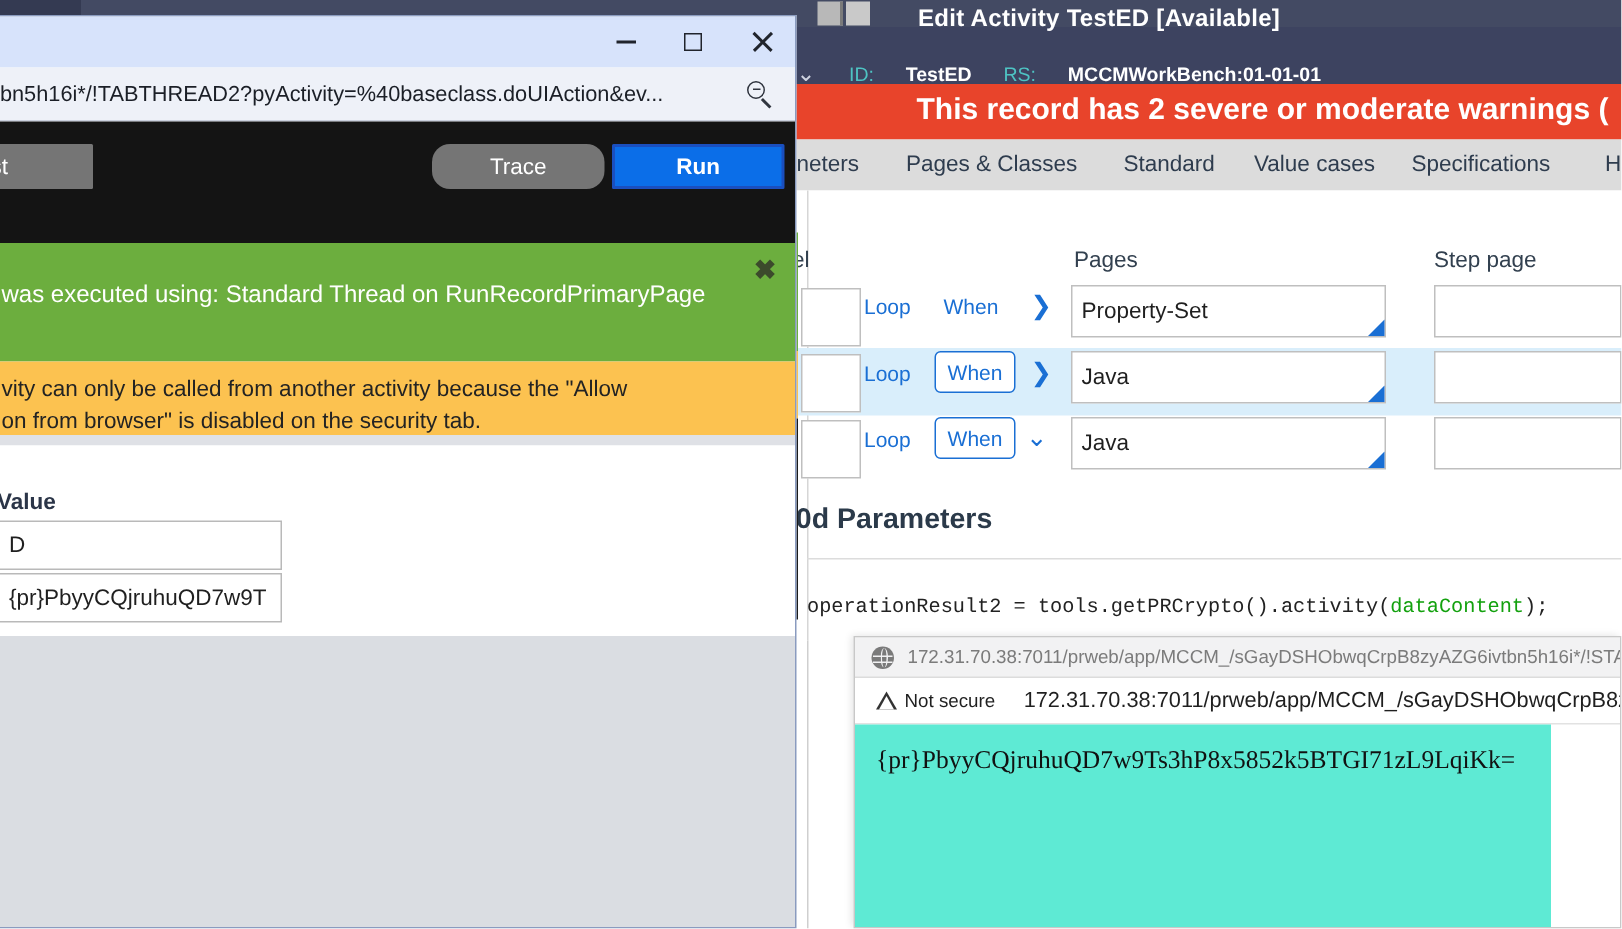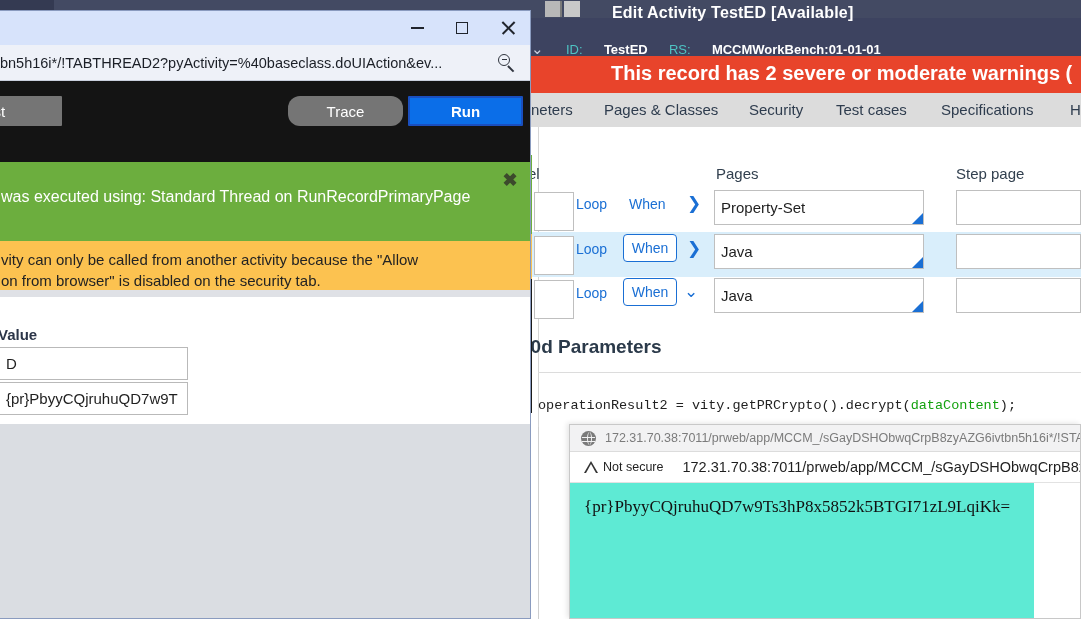--- a/index.html
+++ b/index.html
@@ -330,22 +330,22 @@
         <span class="v">MCCMWorkBench:01-01-01</span>
       </div>
     </div>
 
     <div class="bg-warnbar"></div>
     <div class="bg-warnbar-text">This record has 2 severe or moderate warnings (</div>
 
     <div class="bg-tabs"></div>
     <div class="bg-tab" style="left:531px">neters</div>
     <div class="bg-tab" style="left:604px">Pages &amp; Classes</div>
-    <div class="bg-tab" style="left:749px">Security</div>
-    <div class="bg-tab" style="left:836px">Test cases</div>
+    <div class="bg-tab" style="left:749px">Standard</div>
+    <div class="bg-tab" style="left:836px">Value cases</div>
     <div class="bg-tab" style="left:941px">Specifications</div>
     <div class="bg-tab" style="left:1070px">H</div>
 
     <div class="bg-content"></div>
     <div class="divider-v"></div>
 
     <div class="col-head" style="left:528px; top:165px;">el</div>
     <div class="col-head" style="left:716px; top:165px;">Pages</div>
     <div class="col-head" style="left:956px; top:165px;">Step page</div>
 
@@ -383,21 +383,21 @@
     <div class="sel-input" style="left:714px; top:278px; width:210px; height:35px;">
       <span>Java</span>
       <span class="sel-corner"></span>
     </div>
     <div class="cell-box" style="left:956px; top:278px; width:125px; height:35px;"></div>
 
     <div class="mp-heading">10d Parameters</div>
     <div class="mp-rule"></div>
 
     <div class="code-line">
-      <span class="plain">operationResult2 = vity.getPRCrypto().decrypt(</span><span class="arg">dataContent</span><span class="plain">);</span>
+      <span class="plain">operationResult2 = tools.getPRCrypto().activity(</span><span class="arg">dataContent</span><span class="plain">);</span>
     </div>
 
     <div class="left-rule"></div>
     <div class="vline2"></div>
 
     <div class="strip-green"></div>
     <div class="strip-orange"></div>
     <div class="strip-dark"></div>
   </div>
 

